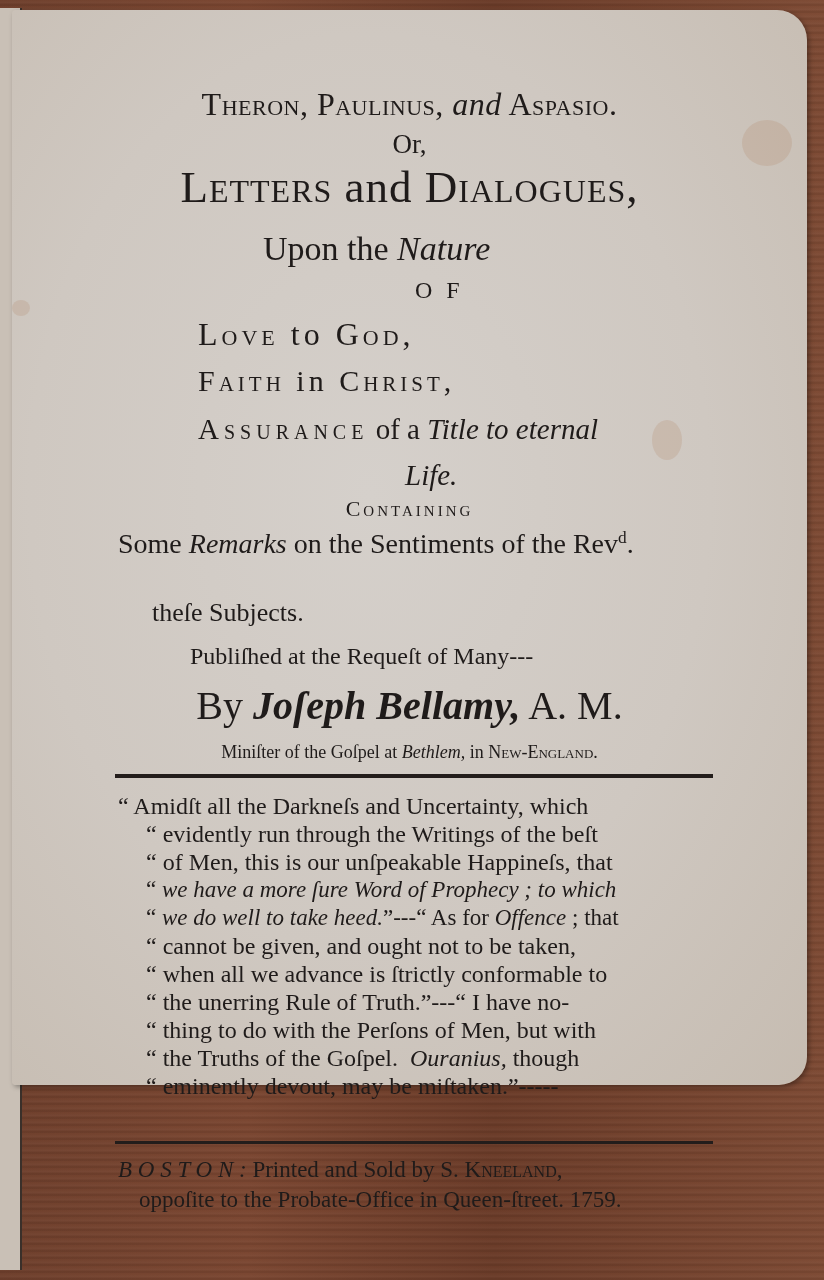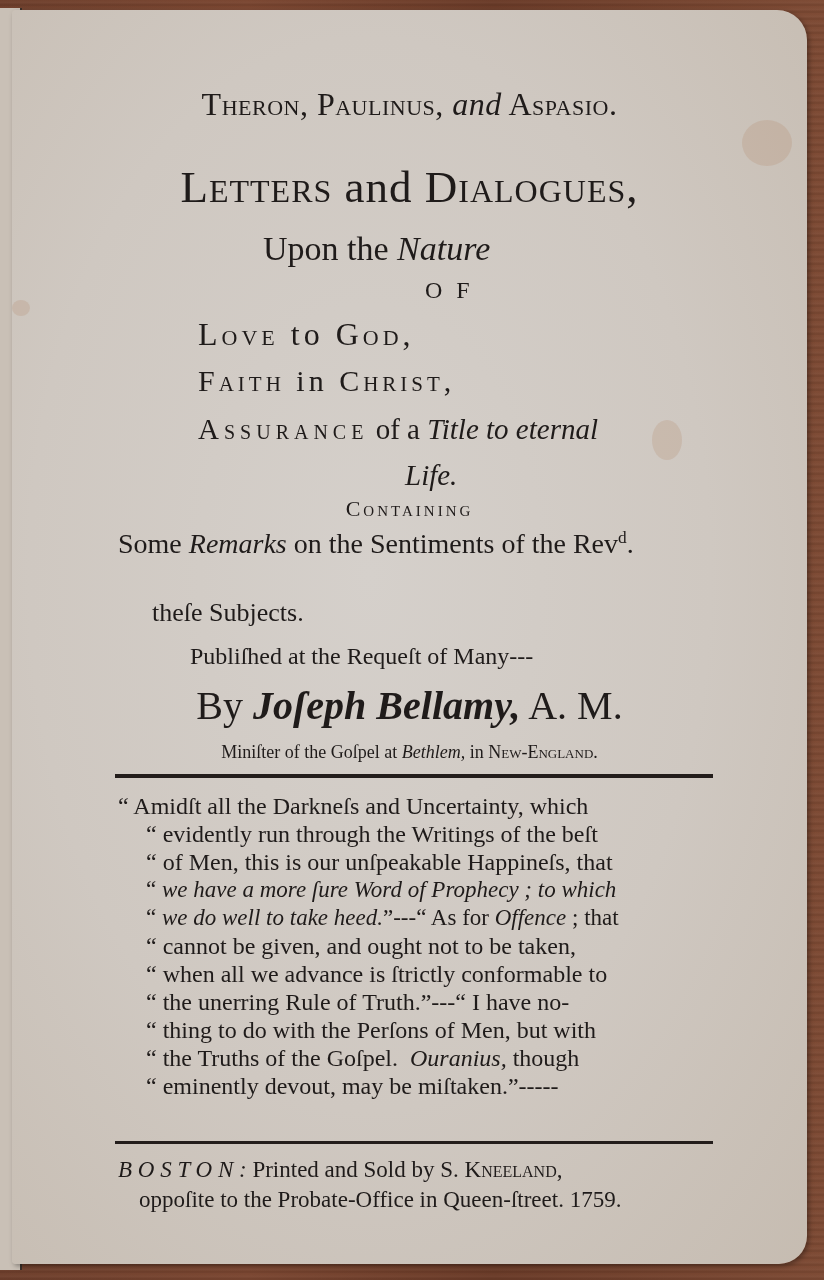--- a/index.html
+++ b/index.html
@@ -25,21 +25,21 @@
       width: 20px;
       height: 1262px;
       background: #c9c0b6;
       border-right: 2px solid #3a302a;
     }
     .page {
       position: absolute;
       left: 12px;
       top: 10px;
       width: 795px;
-      height: 1254px;
+      height: 1075px;
       background: radial-gradient(ellipse at 45% 45%, #d5d0cb 0%, #cfc8c1 55%, #c6bcb1 100%);
       border-radius: 4px 30px 28px 4px;
       box-shadow: 2px 2px 5px rgba(0,0,0,0.35);
       color: #1f1b1a;
       font-family: "Liberation Serif", "DejaVu Serif", serif;
     }
     .stain {
       position: absolute;
       border-radius: 50%;
       background: rgba(176,132,98,0.22);
@@ -69,30 +69,31 @@
 
 <div class="page">
   <div class="stain" style="left:730px;top:110px;width:50px;height:46px;"></div>
   <div class="stain" style="left:0px;top:290px;width:18px;height:16px;"></div>
   <div class="stain" style="left:640px;top:410px;width:30px;height:40px;"></div>
 
   <div class="line center" style="top:78px;font-size:32px;letter-spacing:0.5px;">
     <span class="sc">Theron, Paulinus, </span><span class="it">and</span><span class="sc"> Aspasio.</span>
   </div>
 
+  <div class="line center" style="top:121px;font-size:27px;">Or,</div>
 
   <div class="line center" style="top:155px;font-size:45px;letter-spacing:1px;">
     <span class="sc">Letters</span><span> and </span><span class="sc">Dialogues,</span>
   </div>
 
   <div class="line" style="left:251px;top:222px;font-size:34px;">
     <span>Upon the </span><span class="it">Nature</span>
   </div>
 
-  <div class="line" style="left:403px;top:268px;font-size:24px;letter-spacing:4px;margin-left:10px;">O F</div>
+  <div class="line" style="left:403px;top:268px;font-size:24px;letter-spacing:4px;">O F</div>
 
   <div class="line" style="left:186px;top:308px;font-size:32px;letter-spacing:4px;">
     <span class="sc">Love</span><span> to </span><span class="sc">God,</span>
   </div>
 
   <div class="line" style="left:186px;top:356px;font-size:30px;letter-spacing:4px;">
     <span class="sc">Faith</span><span> in </span><span class="sc">Christ,</span>
   </div>
 
   <div class="line" style="left:186px;top:405px;font-size:29px;">

